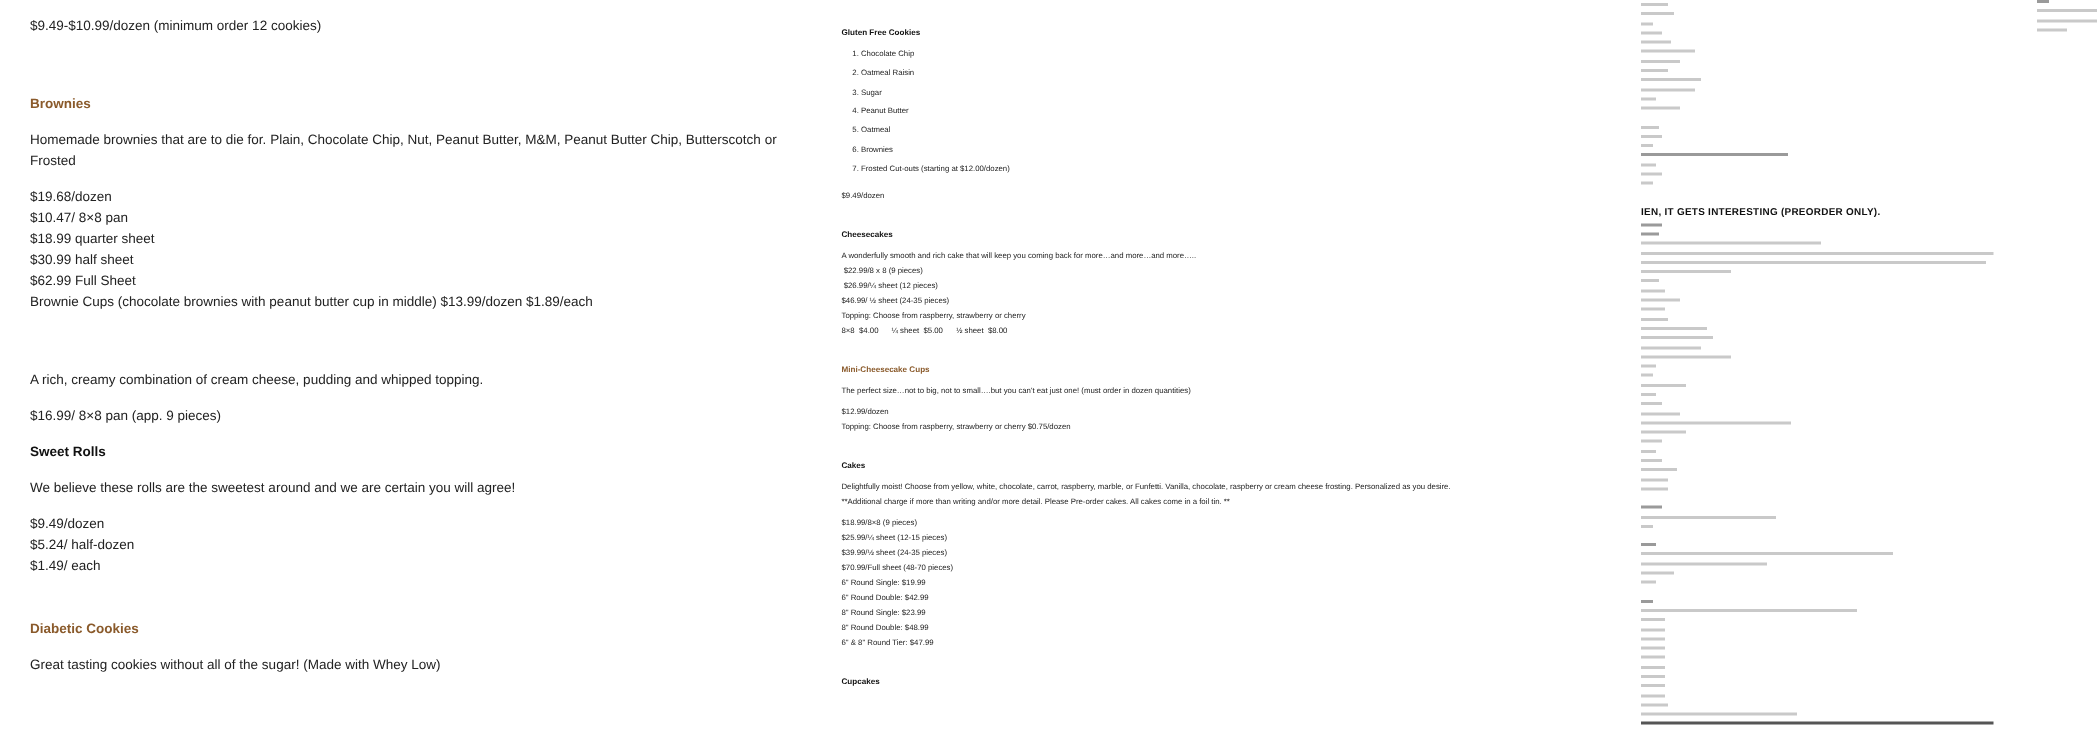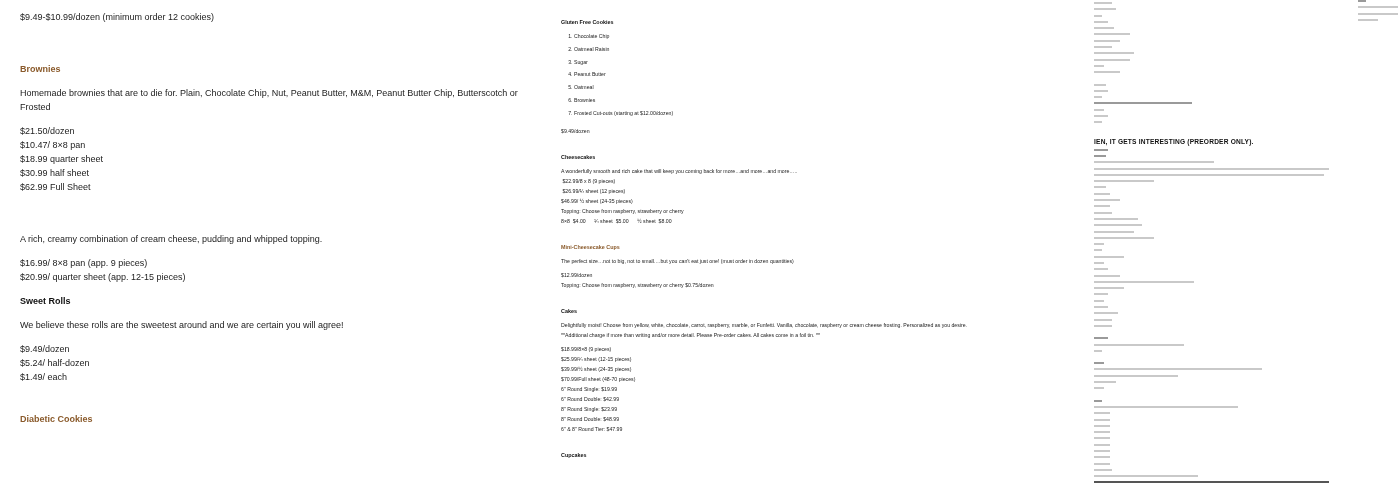--- a/index.html
+++ b/index.html
@@ -40,42 +40,43 @@
 
 <div class="panel" id="p1">
   <div class="inner">
     <p>$9.49-$10.99/dozen (minimum order 12 cookies)</p>
     <div class="biggap"></div>
     <div class="gap"></div>
     <p class="h-brown">Brownies</p>
     <div class="gap"></div>
     <p>Homemade brownies that are to die for. Plain, Chocolate Chip, Nut, Peanut Butter, M&amp;M, Peanut Butter Chip, Butterscotch or Frosted</p>
     <div class="gap"></div>
-    <p>$21.50/dozen</p>
+    <p>$19.68/dozen</p>
     <p>$10.47/ 8×8 pan</p>
     <p>$18.99  quarter sheet</p>
     <p>$30.99 half sheet</p>
     <p>$62.99 Full Sheet</p>
+    <p>Brownie Cups (chocolate brownies with peanut butter cup in middle) $13.99/dozen  $1.89/each</p>
     <div class="biggap"></div>
     <div class="gap"></div>
     <p>A rich, creamy combination of cream cheese, pudding and whipped topping.</p>
     <div class="gap"></div>
     <p>$16.99/ 8×8 pan (app. 9 pieces)</p>
-    <p>$20.99/  quarter sheet (app. 12-15 pieces)</p>
     <div class="gap"></div>
     <p class="h-black">Sweet Rolls</p>
     <div class="gap"></div>
     <p>We believe these rolls are the sweetest around and we are certain you will agree!</p>
     <div class="gap"></div>
     <p>$9.49/dozen</p>
     <p>$5.24/ half-dozen</p>
     <p>$1.49/ each</p>
     <div class="biggap"></div>
     <p class="h-brown">Diabetic Cookies</p>
     <div class="gap"></div>
+    <p>Great tasting cookies without all of the sugar!  (Made with Whey Low)</p>
     <div class="gap"></div>
 
   </div>
 </div>
 
 <div class="panel" id="p2">
   <div class="inner">
     <p class="h">Gluten Free Cookies</p>
     <div style="height:3px"></div>
     <ol>

